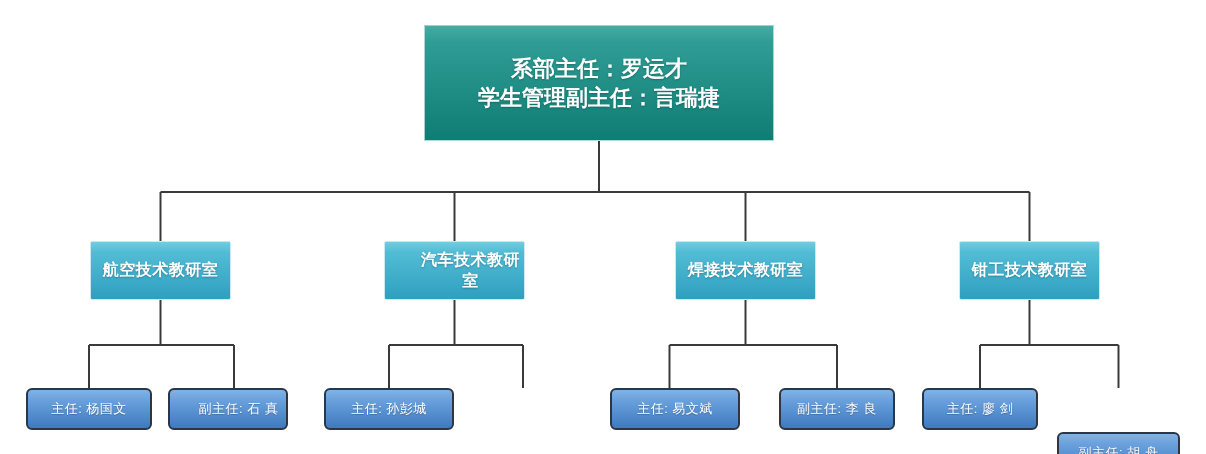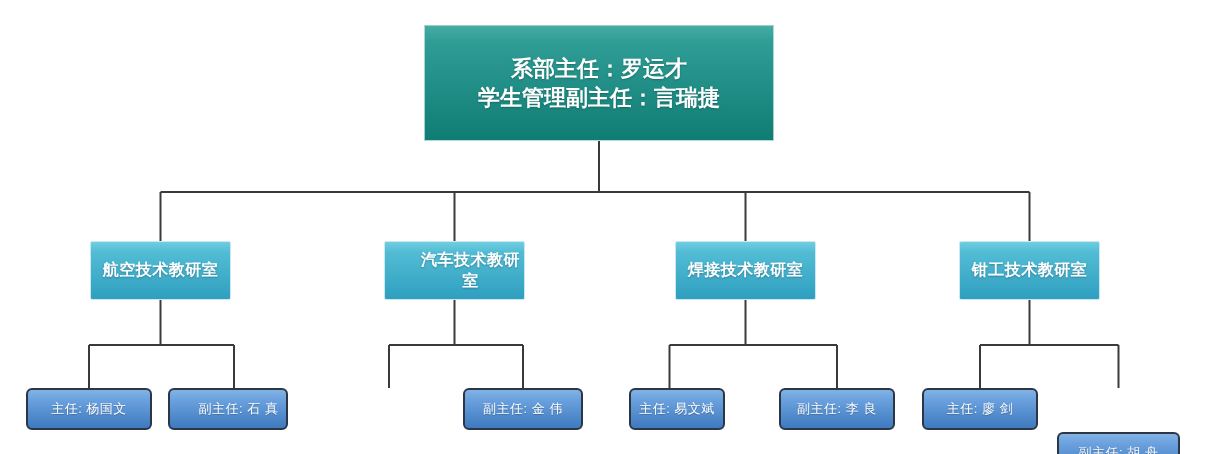--- a/index.html
+++ b/index.html
@@ -64,21 +64,21 @@
     text-shadow: 0 1px 1px rgba(0,0,0,0.25);
   }
   .dept-1 { left: 90px;  }
   .dept-2 { left: 384px; padding-left: 32px; }
   .dept-3 { left: 675px; }
   .dept-4 { left: 959px; }
   .leaf-1a { left: 26px;   width: 126px; }
   .leaf-1b { left: 168px;  width: 120px; padding-left: 21px; }
   .leaf-2a { left: 324px;  width: 130px; }
   .leaf-2b { left: 463px;  width: 120px; }
-  .leaf-3a { left: 629px;  width: 96px; text-align: center; }
+  .leaf-3a { left: 610px;  width: 130px; text-align: center; }
   .leaf-3b { left: 779px;  width: 116px; }
   .leaf-4a { left: 922px;  width: 116px; }
   .leaf-4b { left: 1057px; width: 123px; margin-top: 44px; }
   .node-label { pointer-events: none; }
 </style>
 </head>
 <body>
 
 <div class="canvas">
 
@@ -131,22 +131,22 @@
   <div class="node dept-node dept-4">
     <span class="node-label">钳工技术教研室</span>
   </div>
 
   <div class="node leader-node leaf-1a">
     <span class="node-label">主任: 杨国文</span>
   </div>
   <div class="node leader-node leaf-1b">
     <span class="node-label">副主任: 石 真</span>
   </div>
-  <div class="node leader-node leaf-2b">
-    <span class="node-label">副主任: 金 伟</span>
+  <div class="node leader-node leaf-2a">
+    <span class="node-label">主任: 孙彭城</span>
   </div>
   <div class="node leader-node leaf-3a">
     <span class="node-label">主任: 易文斌</span>
   </div>
   <div class="node leader-node leaf-4a">
     <span class="node-label">主任: 廖 剑</span>
   </div>
   <div class="node leader-node leaf-3b">
     <span class="node-label">副主任: 李 良</span>
   </div>

